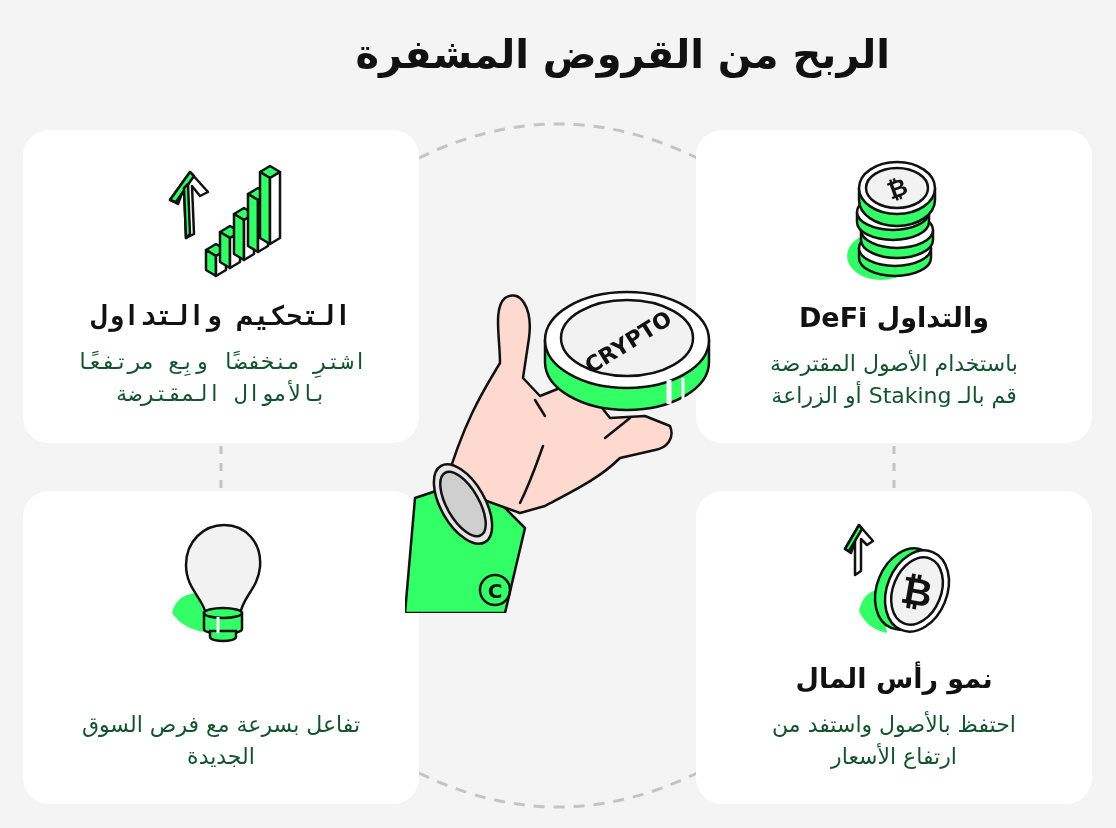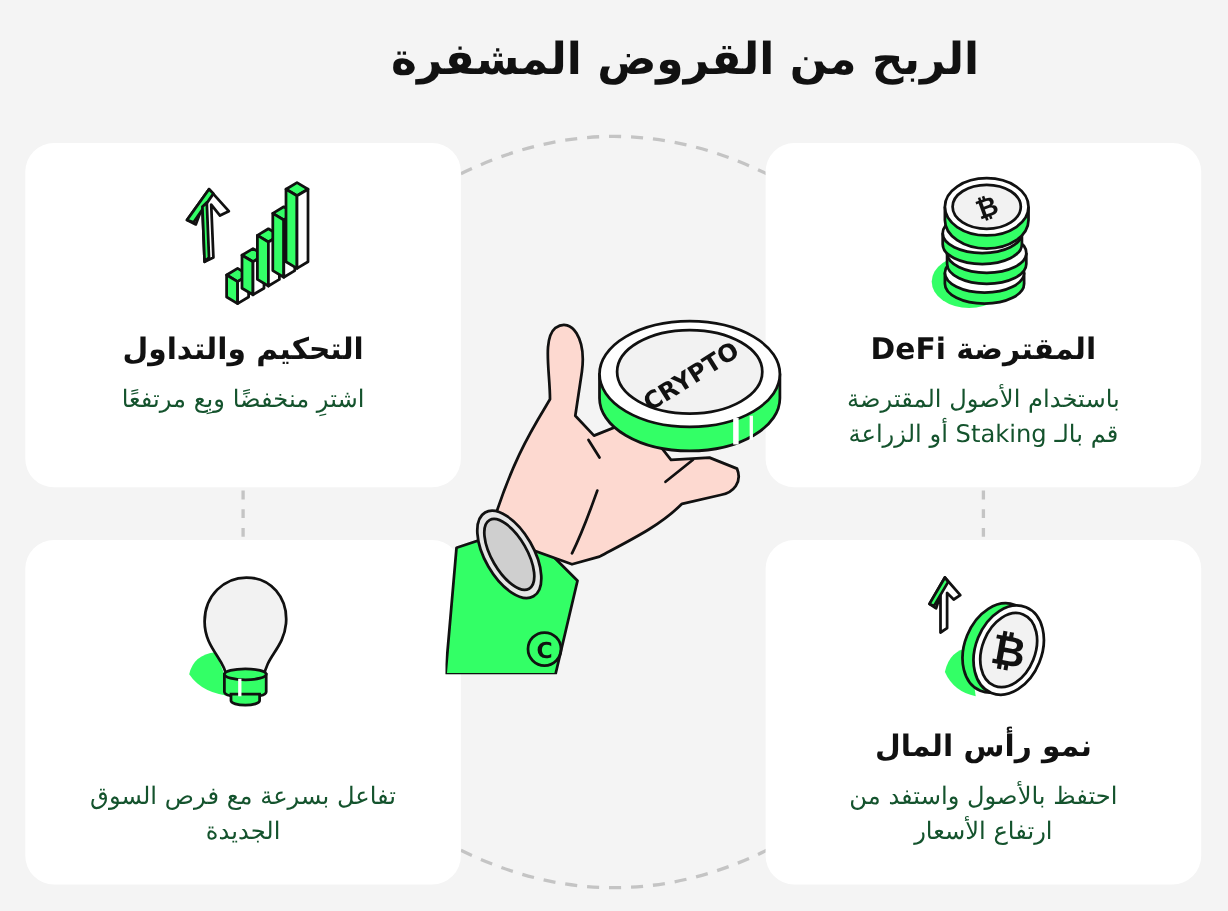--- a/index.html
+++ b/index.html
@@ -19,21 +19,21 @@
 
   .dash-ring {
     position: absolute; left: 0; top: 0; width: 1116px; height: 828px;
     pointer-events: none;
   }
 
   .card {
     position: absolute; background: #ffffff; border-radius: 26px;
     width: 396px; height: 313px; direction: rtl; text-align: center;
   }
-  .card.tl { left: 23px; top: 130px; }
+  .card.tl { left: 23px; top: 130px; font-family: Liberation Mono, monospace; }
   .card.tr { left: 696px; top: 130px; }
   .card.bl { left: 23px; top: 491px; }
   .card.br { left: 696px; top: 491px; }
 
   .card .icon {
     position: absolute; left: 50%; top: 18px; transform: translateX(-50%);
     width: 130px; height: 140px;
   }
   .card .heading {
     position: absolute; left: 0; right: 0; top: 170px;
@@ -93,20 +93,21 @@
         <g>
           <polygon points="104,24 114,18 124,24 114,30" fill="#33ff66"></polygon>
           <polygon points="104,24 114,30 114,96 104,90" fill="#33ff66"></polygon>
           <polygon points="114,30 124,24 124,90 114,96" fill="#fff"></polygon>
         </g>
       </g>
     </svg>
     <div class="heading">التحكيم والتداول</div>
     <div class="desc">
       <div>اشترِ منخفضًا وبِع مرتفعًا</div>
+      <div>بالأموال المقترضة</div>
     </div>
   </div>
 
   <div class="card tr">
     <svg class="icon" viewBox="0 0 130 140">
       <ellipse cx="52" cy="108" rx="34" ry="24" fill="#33ff66"></ellipse>
       <g stroke="#111" stroke-width="2.5">
 
         <path d="M30,100 v10 a36,18 0 0 0 72,0 v-10" fill="#33ff66"></path>
         <ellipse cx="66" cy="100" rx="36" ry="18" fill="#fff"></ellipse>
@@ -116,21 +117,21 @@
 
         <path d="M28,64 v10 a36,18 0 0 0 72,0 v-10" fill="#33ff66"></path>
         <ellipse cx="64" cy="64" rx="36" ry="18" fill="#fff"></ellipse>
 
         <path d="M30,40 v12 a38,26 0 0 0 76,0 v-12" fill="#33ff66"></path>
         <ellipse cx="68" cy="40" rx="38" ry="26" fill="#fff"></ellipse>
         <ellipse cx="68" cy="40" rx="31" ry="20" fill="#f2f2f2"></ellipse>
       </g>
       <text x="68" y="49" text-anchor="middle" font-family="DejaVu Sans, sans-serif" font-weight="bold" font-size="24" fill="#111" transform="rotate(-20 68 40)">₿</text>
     </svg>
-    <div class="heading">المقترضة DeFi</div>
+    <div class="heading">والتداول DeFi</div>
     <div class="desc">
       <div>باستخدام الأصول المقترضة</div>
       <div>قم بالـ Staking أو الزراعة</div>
     </div>
   </div>
 
   <div class="card bl">
     <svg class="icon" viewBox="0 0 130 140">
       <path d="M16,104 Q20,86 40,84 L56,124 Q28,122 16,104 Z" fill="#33ff66"></path>
       <g stroke="#111" stroke-width="2.5">

